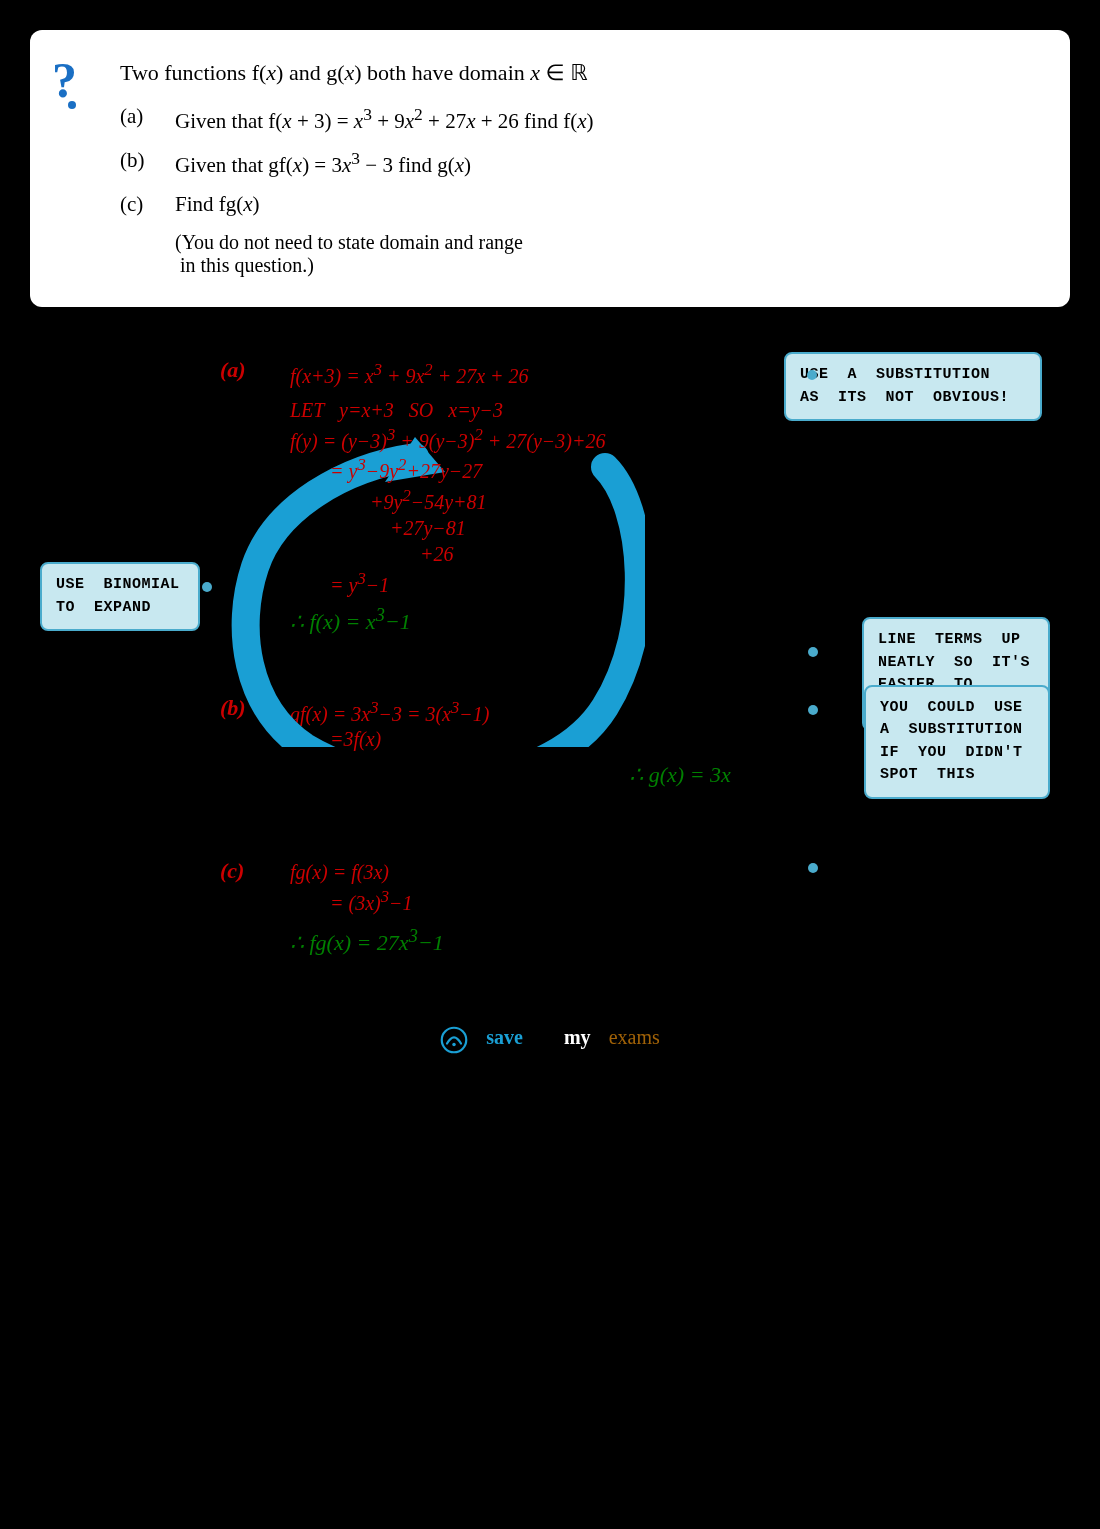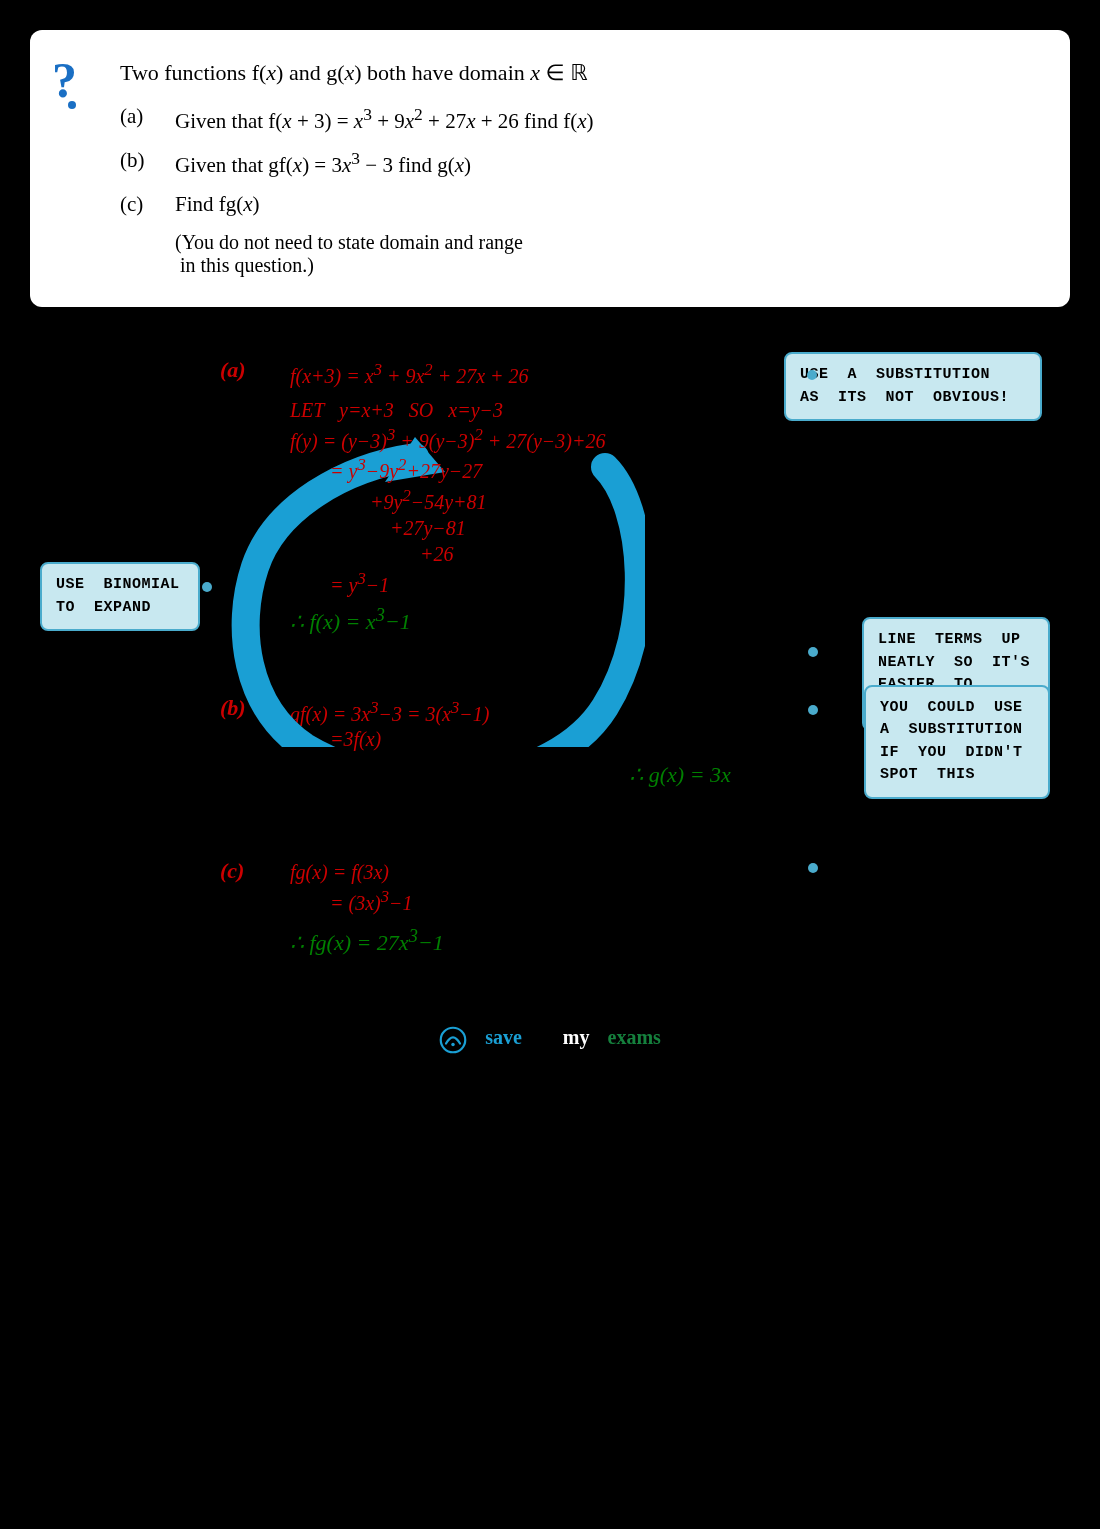--- a/index.html
+++ b/index.html
@@ -135,22 +135,22 @@
       color: #1a9fd4;
       font-weight: bold;
     }
 
     .footer-my {
       color: #fff;
       font-weight: bold;
     }
 
     .footer-exams {
-      color: #15803d;
-      font-weight: bold;
+      color: #a16207;
+      font-weight: normal;
     }
 
     .circle-icon {
       width: 28px;
       height: 28px;
     }
   </style>
 </head>
 <body>
 

